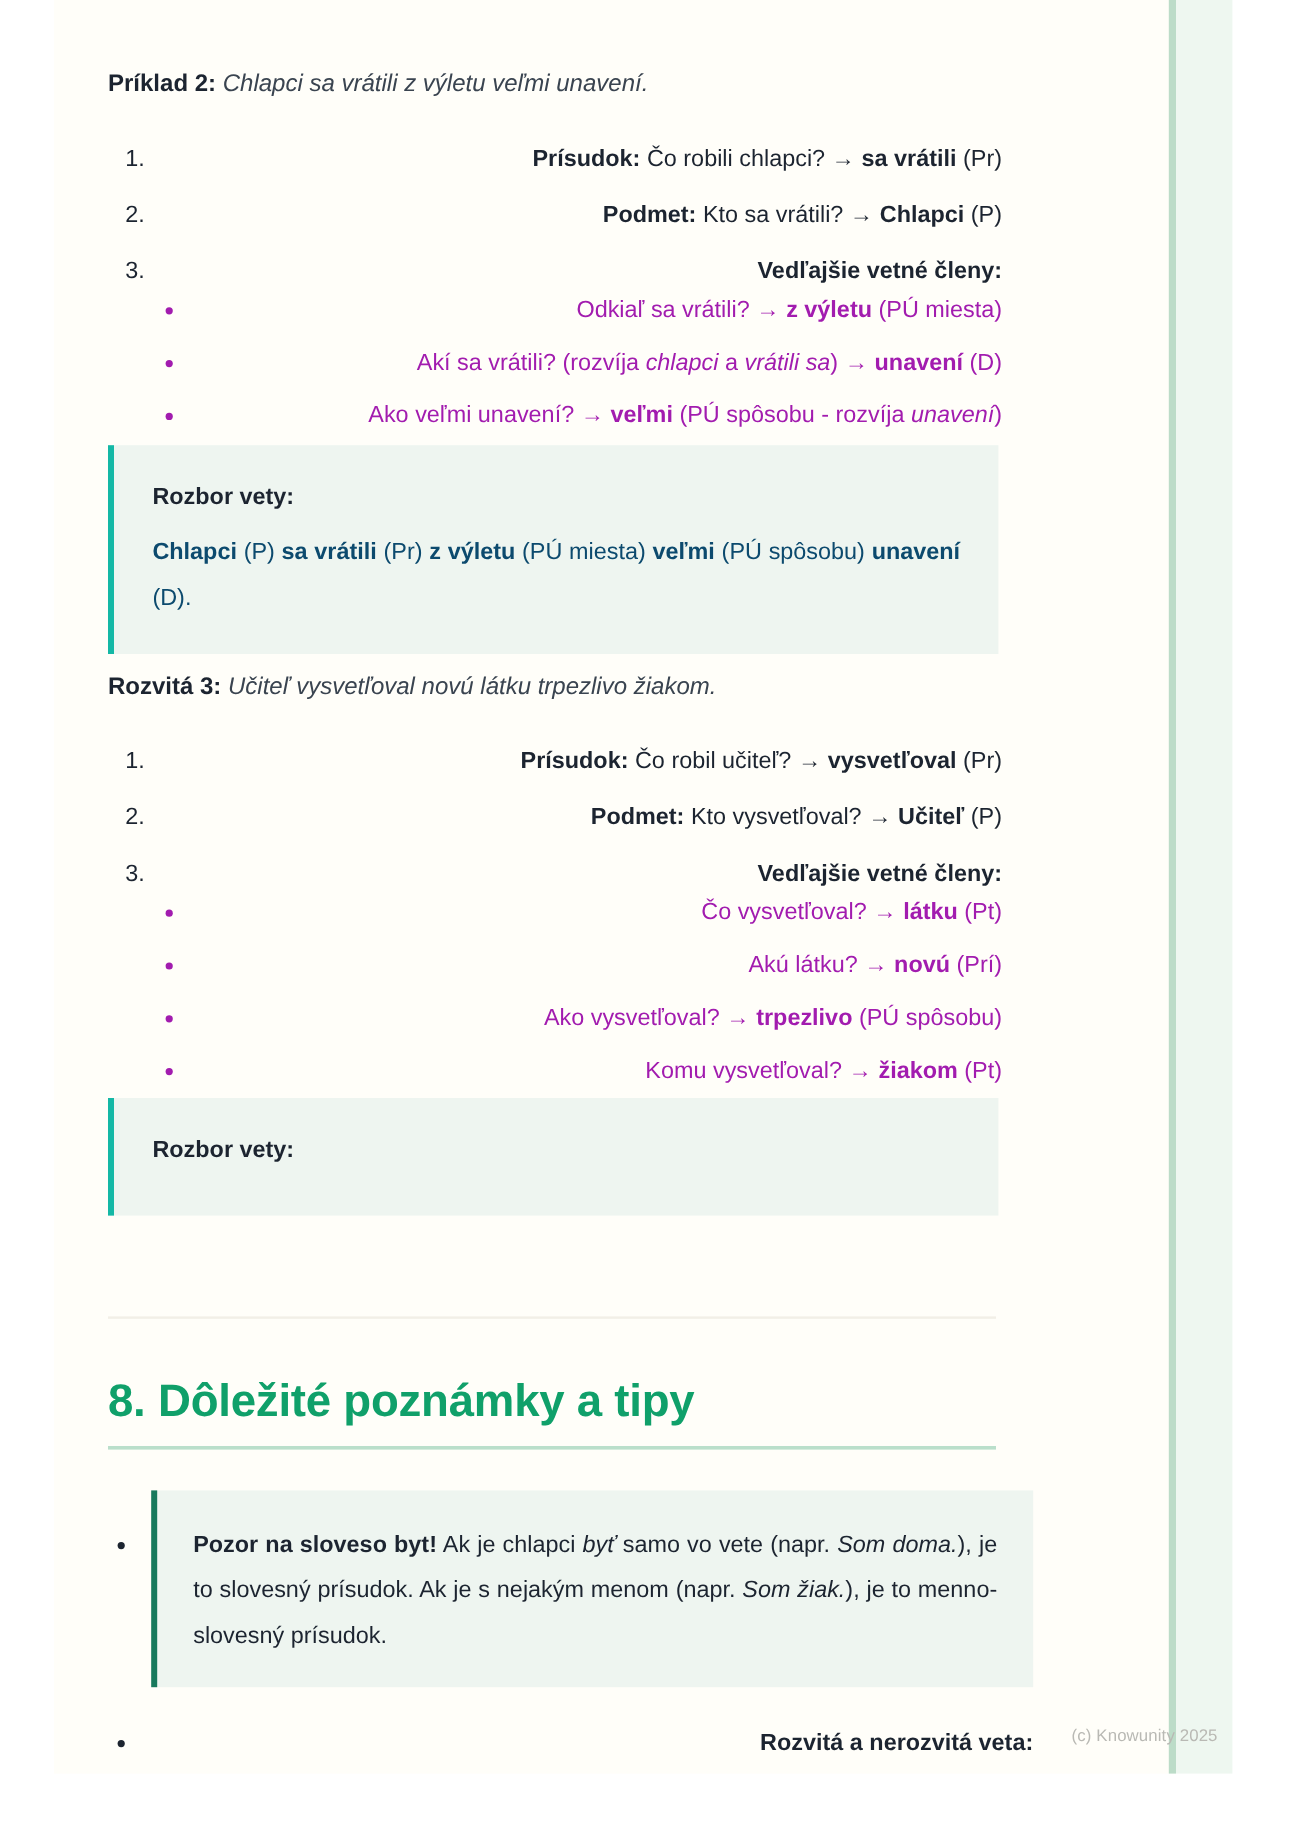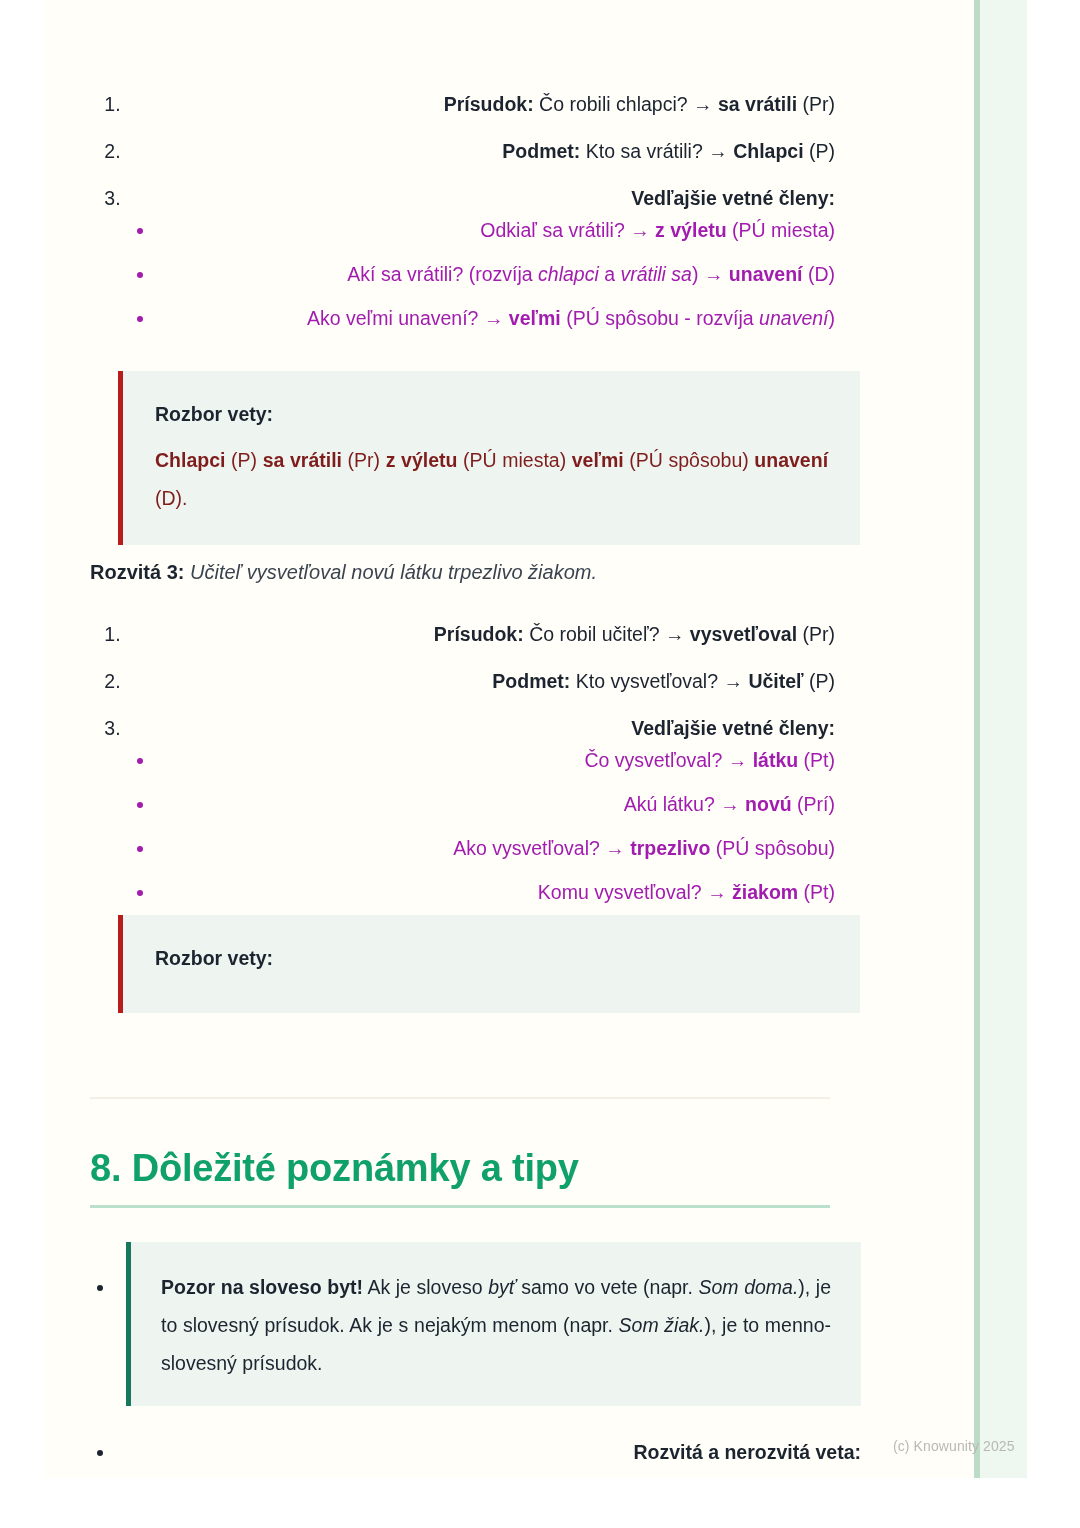--- a/index.html
+++ b/index.html
@@ -88,37 +88,36 @@
   }
   ul.subs > li:last-child { margin-bottom: 0; }
 
   b, .b { font-weight: 700; }
   i, .i { font-style: italic; }
   .arrow { font-weight: 400; }
 
   
   .callout {
     background: #eef5f0;
-    border-left: 5px solid #b91c1c;
+    border-left: 5px solid #14b8a6;
     padding: 30px 32px 28px 32px;
     box-sizing: border-box;
-    margin-left: 28px;
   }
   .callout .co-title {
     font-size: 19.5px;
     font-weight: 700;
     line-height: 26px;
     margin-bottom: 14px;
     color: #1c2430;
   }
   .callout .co-body {
     font-size: 19.5px;
     line-height: 38px;
     text-align: justify;
-    color: #7f1d1d;
+    color: #0c4a6e;
   }
 
   
   .hr-soft {
     border: none;
     border-top: 2px solid #f2efe7;
     margin: 0;
     width: 740px;
   }
   h2.section-title {
@@ -180,20 +179,24 @@
 <body>
 
 <div id="page-sheet"></div>
 <div id="side-divider"></div>
 <div id="side-panel"></div>
 
 <div id="content">
 
   <div class="abs" style="left:0px; top:56px; width:745px;">
 
+    <p class="example-line">
+      <span class="lbl">Príklad 2:</span>
+      <span class="sent">Chlapci sa vrátili z výletu veľmi unavení.</span>
+    </p>
 
     <ol class="steps" style="margin-top:35px;">
       <li>
         <b>Prísudok:</b>
         <span>Čo robili chlapci?</span>
         <span class="arrow">→</span>
         <b>sa vrátili</b>
         <span>(Pr)</span>
       </li>
       <li>
@@ -307,21 +310,21 @@
   <hr class="hr-soft abs" style="left:0px; top:1097px;">
 
   <div class="abs" style="left:0px; top:1145px; width:745px;">
     <h2 class="section-title">8. Dôležité poznámky a tipy</h2>
     <div class="title-underline"></div>
   </div>
 
   <ul class="tips abs" style="left:0px; top:1242px; width:745px;">
     <li style="list-style-position:outside;">
       <div class="tip-callout">
-        <div class="co-body"><b>Pozor na sloveso byt!</b><span> Ak je sloveso </span><i>byť</i><span> samo vo vete (napr. </span><i>Som doma.</i><span>), je to slovesný prísudok. Ak je s nejakým menom (napr. </span><i>Som žiak.</i><span>), je to menno-slovesný prísudok.</span></div>
+        <div class="co-body"><b>Pozor na sloveso byt!</b><span> Ak je chlapci </span><i>byť</i><span> samo vo vete (napr. </span><i>Som doma.</i><span>), je to slovesný prísudok. Ak je s nejakým menom (napr. </span><i>Som žiak.</i><span>), je to menno-slovesný prísudok.</span></div>
       </div>
     </li>
     <li class="plain" style="margin-top:33px;">
       <span>Rozvitá a nerozvitá veta:</span>
     </li>
   </ul>
 
 </div>
 
 <div id="watermark">(c) Knowunity 2025</div>

